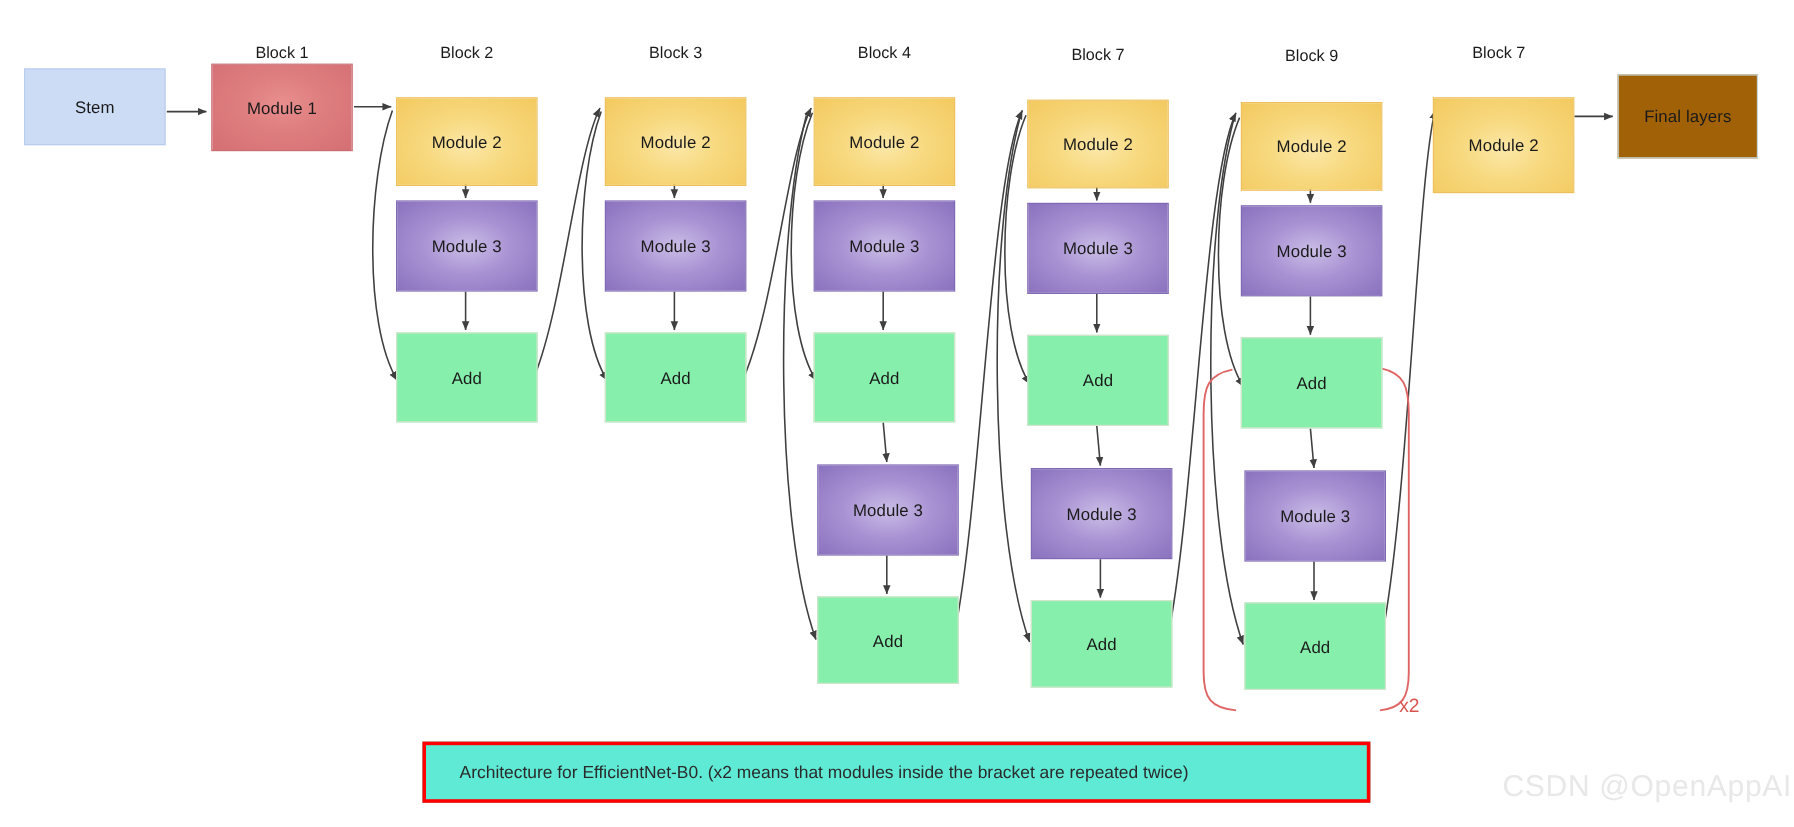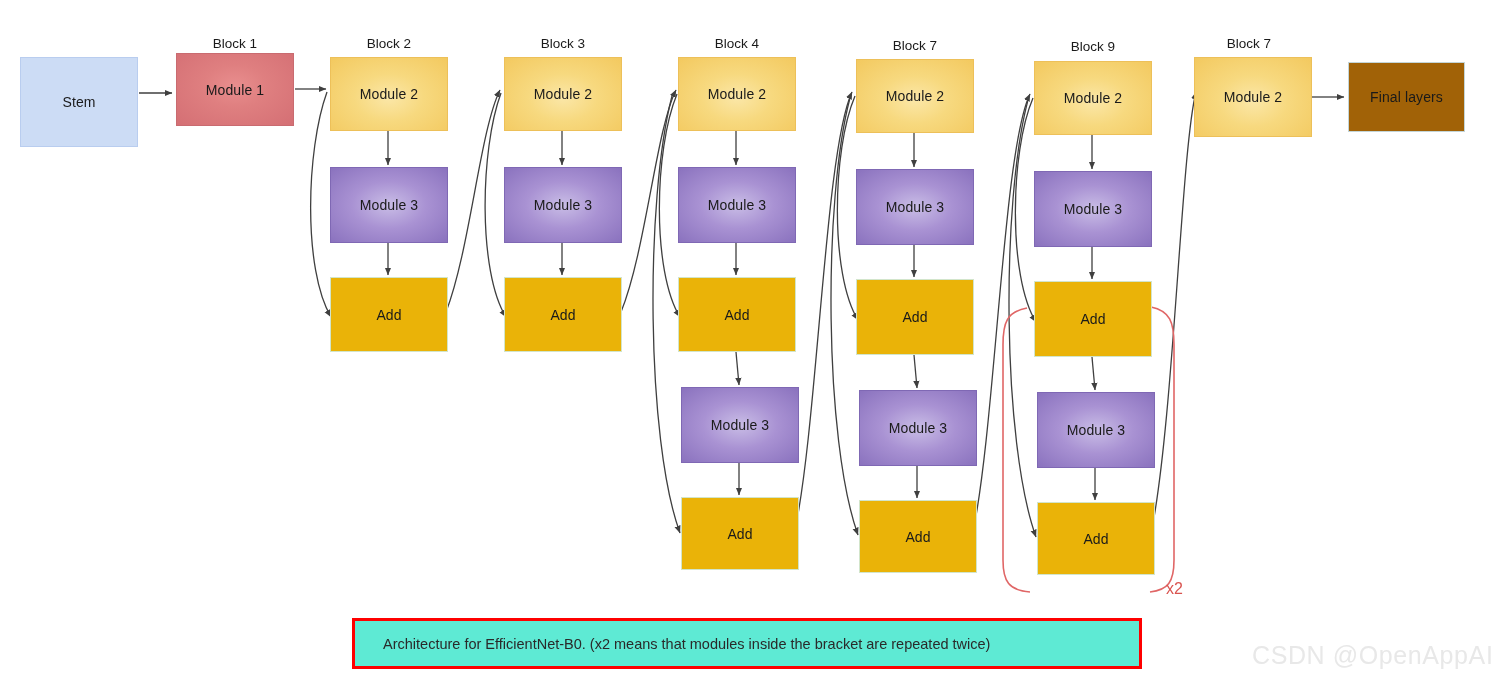--- a/index.html
+++ b/index.html
@@ -27,27 +27,28 @@
     background:#ccdcf5;
     border:1px solid #b9cdef;
   }
   .n-mod1{
     background:radial-gradient(ellipse at 50% 45%, #e98e8e 0%, #df7f80 38%, #d46f74 100%);
     border:1px solid #c96b70;
   }
   .n-mod2{
     background:radial-gradient(ellipse at 50% 55%, #fbe7a8 0%, #f7d97f 42%, #f3c95f 100%);
     border:1px solid #edc059;
+    margin-top:24px;
   }
   .n-mod3{
     background:radial-gradient(ellipse at 50% 50%, #c9bde6 0%, #a992d3 45%, #8a72be 100%);
     border:1px solid #7f68b4;
   }
   .n-add{
-    background:#eab308;
+    background:#86efac;
     border:1px solid #d2e5cb;
   }
   .n-final{
     background:#a16207;
     border:1px solid #c3d5d8;
   }
   .blocklabel{
     position:absolute;
     font-size:13.5px;
     color:#1a1a1a;
@@ -148,21 +149,21 @@
   </svg>
 
   <div class="blocklabel" style="left:176px;top:36px;width:118px;">Block 1</div>
   <div class="blocklabel" style="left:330px;top:36px;width:118px;">Block 2</div>
   <div class="blocklabel" style="left:504px;top:36px;width:118px;">Block 3</div>
   <div class="blocklabel" style="left:678px;top:36px;width:118px;">Block 4</div>
   <div class="blocklabel" style="left:856px;top:38px;width:118px;">Block 7</div>
   <div class="blocklabel" style="left:1034px;top:39px;width:118px;">Block 9</div>
   <div class="blocklabel" style="left:1190px;top:36px;width:118px;">Block 7</div>
 
-  <div class="node n-stem" style="left:20px;top:57px;width:118px;height:90px;">Stem</div>
+  <div class="node n-stem" style="left:20px;top:57px;width:118px;height:64px;">Stem</div>
 
   <div class="node n-mod1" style="left:176px;top:53px;width:118px;height:73px;">Module 1</div>
 
   <div class="node n-mod2" style="left:330px;top:57px;width:118px;height:74px;">Module 2</div>
   <div class="node n-mod3" style="left:330px;top:167px;width:118px;height:76px;">Module 3</div>
   <div class="node n-add" style="left:330px;top:277px;width:118px;height:75px;">Add</div>
 
   <div class="node n-mod2" style="left:504px;top:57px;width:118px;height:74px;">Module 2</div>
   <div class="node n-mod3" style="left:504px;top:167px;width:118px;height:76px;">Module 3</div>
   <div class="node n-add" style="left:504px;top:277px;width:118px;height:75px;">Add</div>

